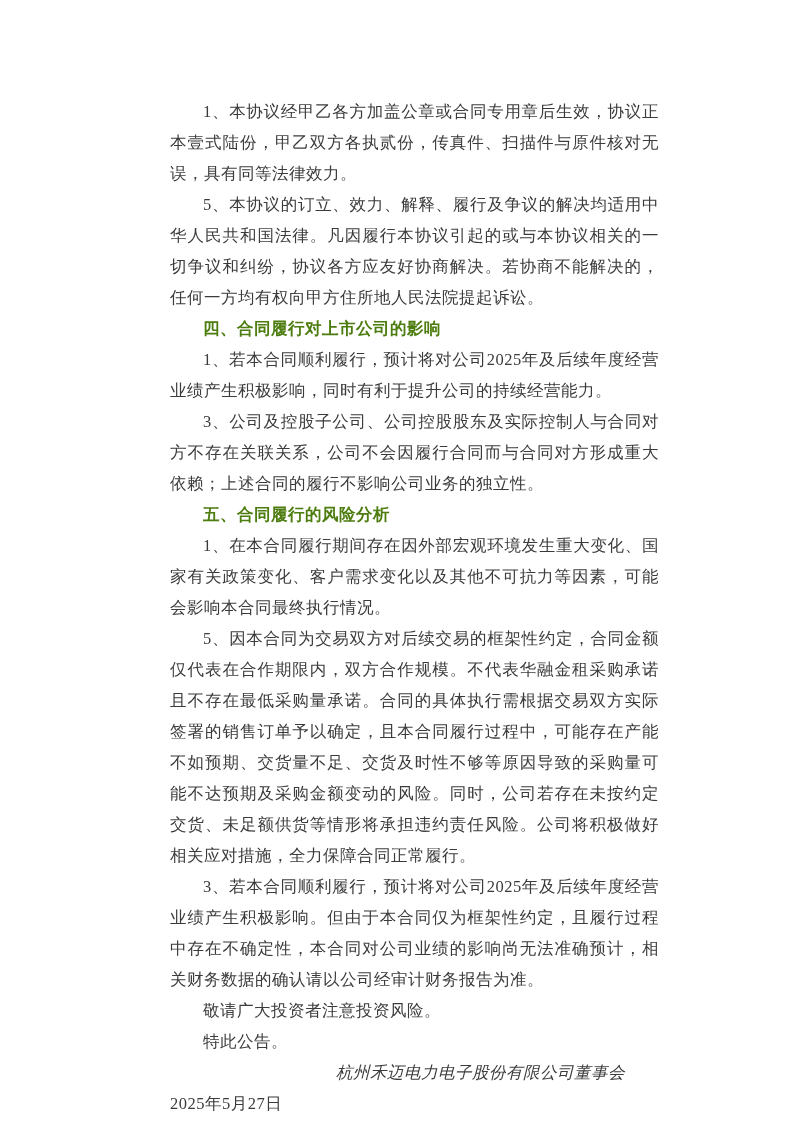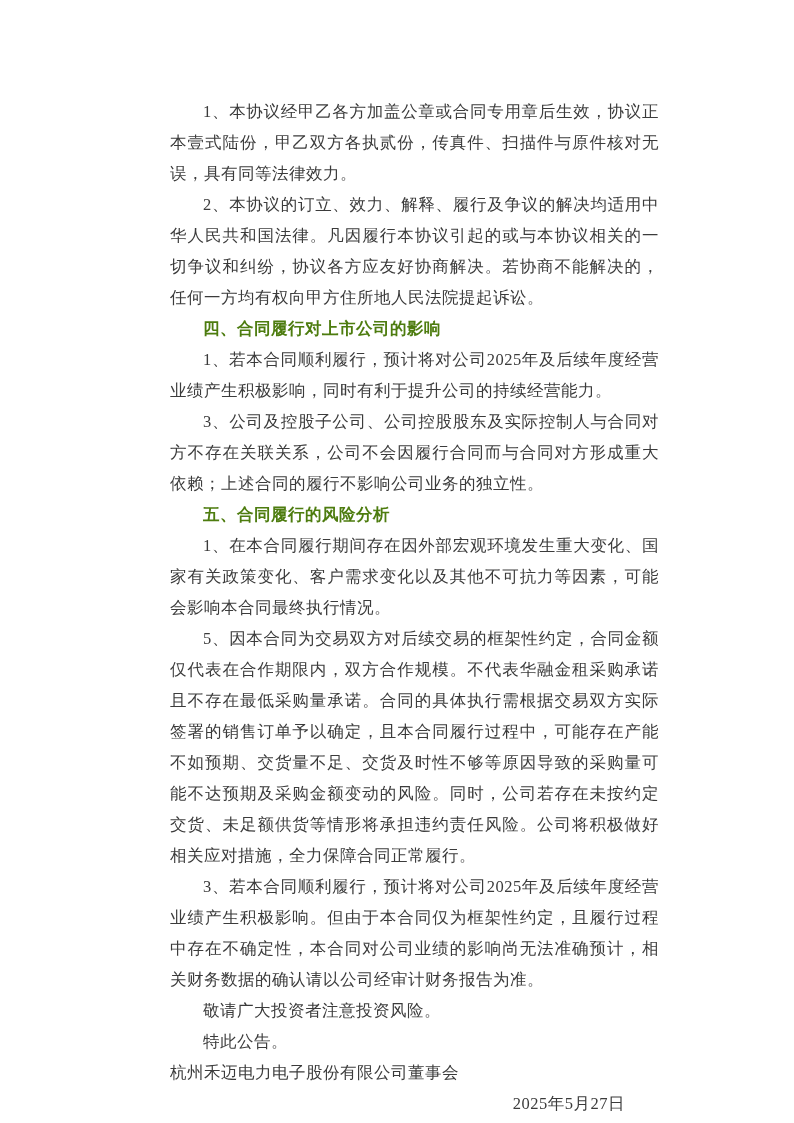--- a/index.html
+++ b/index.html
@@ -36,36 +36,37 @@
     text-indent: 2em;
     letter-spacing: 0.5px;
   }
   .closing-para {
     margin-top: 31px;
     text-indent: 2em;
     letter-spacing: 0.5px;
   }
   .signature-line {
     margin-top: 31px;
+    text-align: right;
     padding-right: 34px;
     letter-spacing: 0.5px;
+    font-style: italic;
   }
   .date-line {
     margin-top: 14px;
-    text-align: right;
     padding-right: 34px;
     letter-spacing: 0.5px;
   }
 </style>
 </head>
 <body>
 
 <div class="page">
   <p class="body-para">1、本协议经甲乙各方加盖公章或合同专用章后生效，协议正本壹式陆份，甲乙双方各执贰份，传真件、扫描件与原件核对无误，具有同等法律效力。</p>
-  <p class="body-para">2、本协议的订立、效力、解释、履行及争议的解决均适用中华人民共和国法律。凡因履行本协议引起的或与本协议相关的一切争议和纠纷，协议各方应友好协商解决。若协商不能解决的，任何一方均有权向甲方住所地人民法院提起诉讼。</p>
+  <p class="body-para">5、本协议的订立、效力、解释、履行及争议的解决均适用中华人民共和国法律。凡因履行本协议引起的或与本协议相关的一切争议和纠纷，协议各方应友好协商解决。若协商不能解决的，任何一方均有权向甲方住所地人民法院提起诉讼。</p>
   <p class="section-heading">四、合同履行对上市公司的影响</p>
   <p class="body-para">1、若本合同顺利履行，预计将对公司2025年及后续年度经营业绩产生积极影响，同时有利于提升公司的持续经营能力。</p>
   <p class="body-para">3、公司及控股子公司、公司控股股东及实际控制人与合同对方不存在关联关系，公司不会因履行合同而与合同对方形成重大依赖；上述合同的履行不影响公司业务的独立性。</p>
   <p class="section-heading">五、合同履行的风险分析</p>
   <p class="body-para">1、在本合同履行期间存在因外部宏观环境发生重大变化、国家有关政策变化、客户需求变化以及其他不可抗力等因素，可能会影响本合同最终执行情况。</p>
   <p class="body-para">5、因本合同为交易双方对后续交易的框架性约定，合同金额仅代表在合作期限内，双方合作规模。不代表华融金租采购承诺且不存在最低采购量承诺。合同的具体执行需根据交易双方实际签署的销售订单予以确定，且本合同履行过程中，可能存在产能不如预期、交货量不足、交货及时性不够等原因导致的采购量可能不达预期及采购金额变动的风险。同时，公司若存在未按约定交货、未足额供货等情形将承担违约责任风险。公司将积极做好相关应对措施，全力保障合同正常履行。</p>
   <p class="body-para">3、若本合同顺利履行，预计将对公司2025年及后续年度经营业绩产生积极影响。但由于本合同仅为框架性约定，且履行过程中存在不确定性，本合同对公司业绩的影响尚无法准确预计，相关财务数据的确认请以公司经审计财务报告为准。</p>
   <p class="body-para">敬请广大投资者注意投资风险。</p>
   <p class="closing-para">特此公告。</p>
   <p class="signature-line">杭州禾迈电力电子股份有限公司董事会</p>

